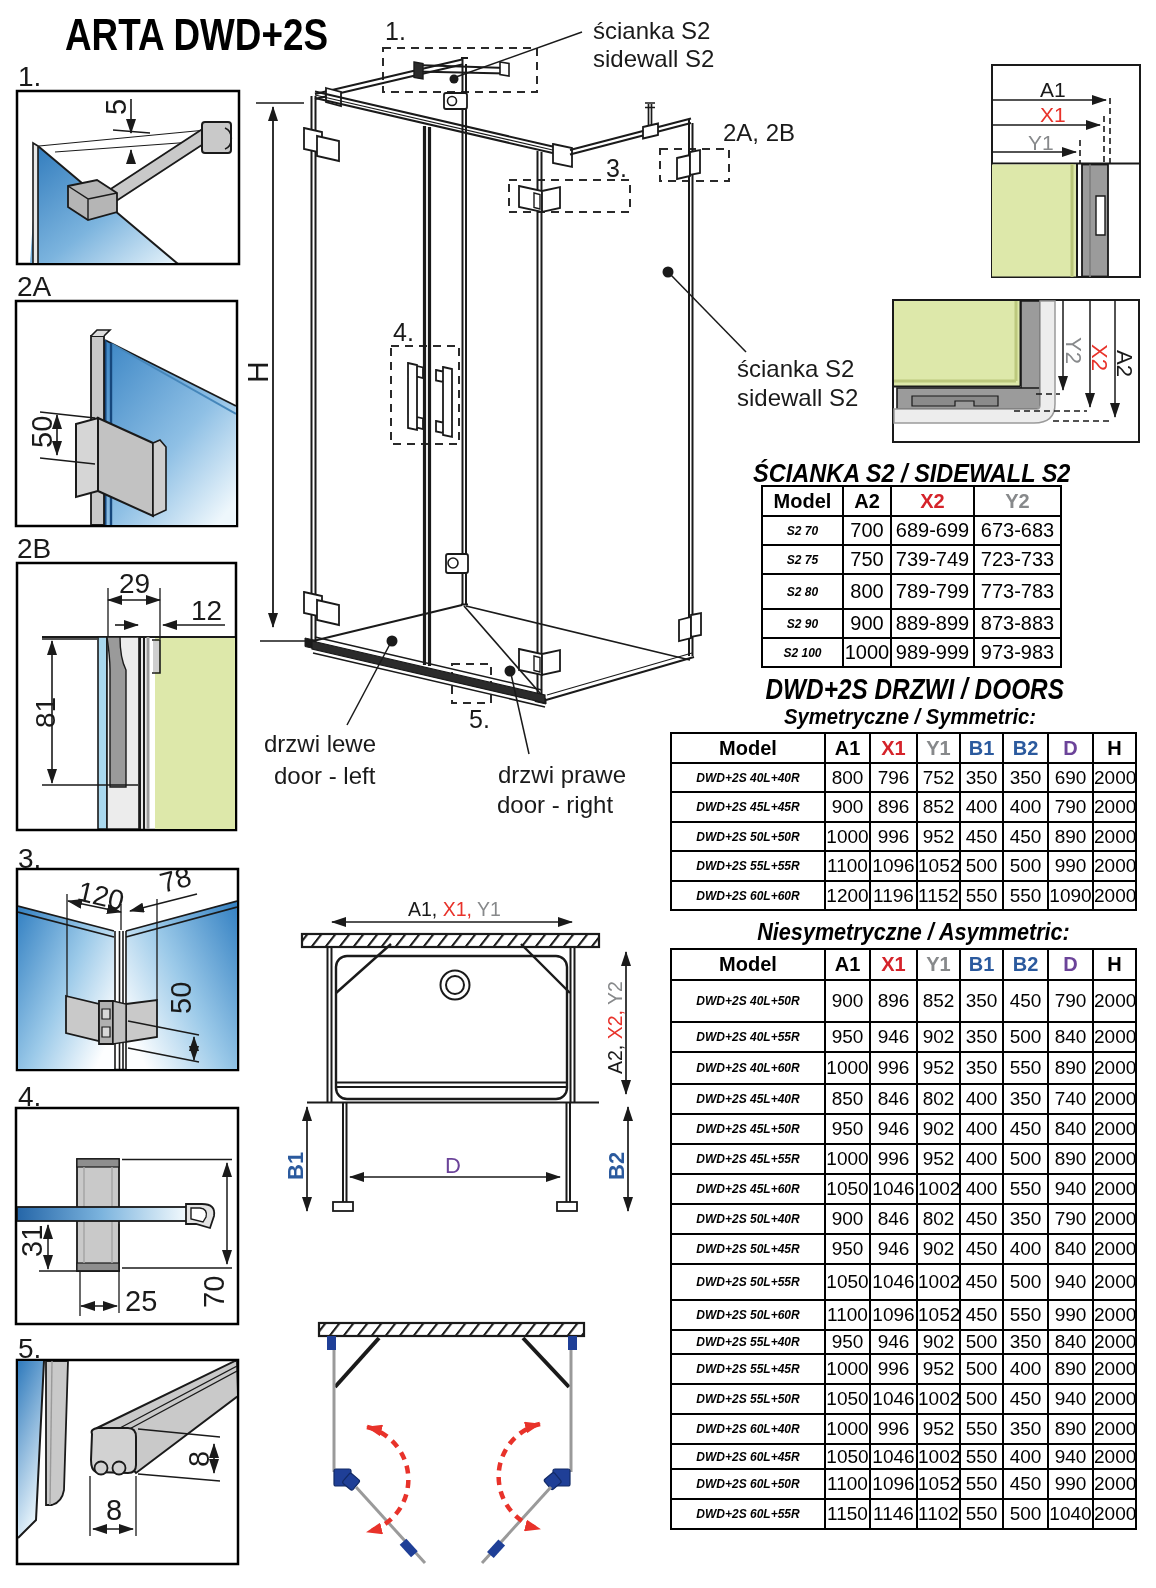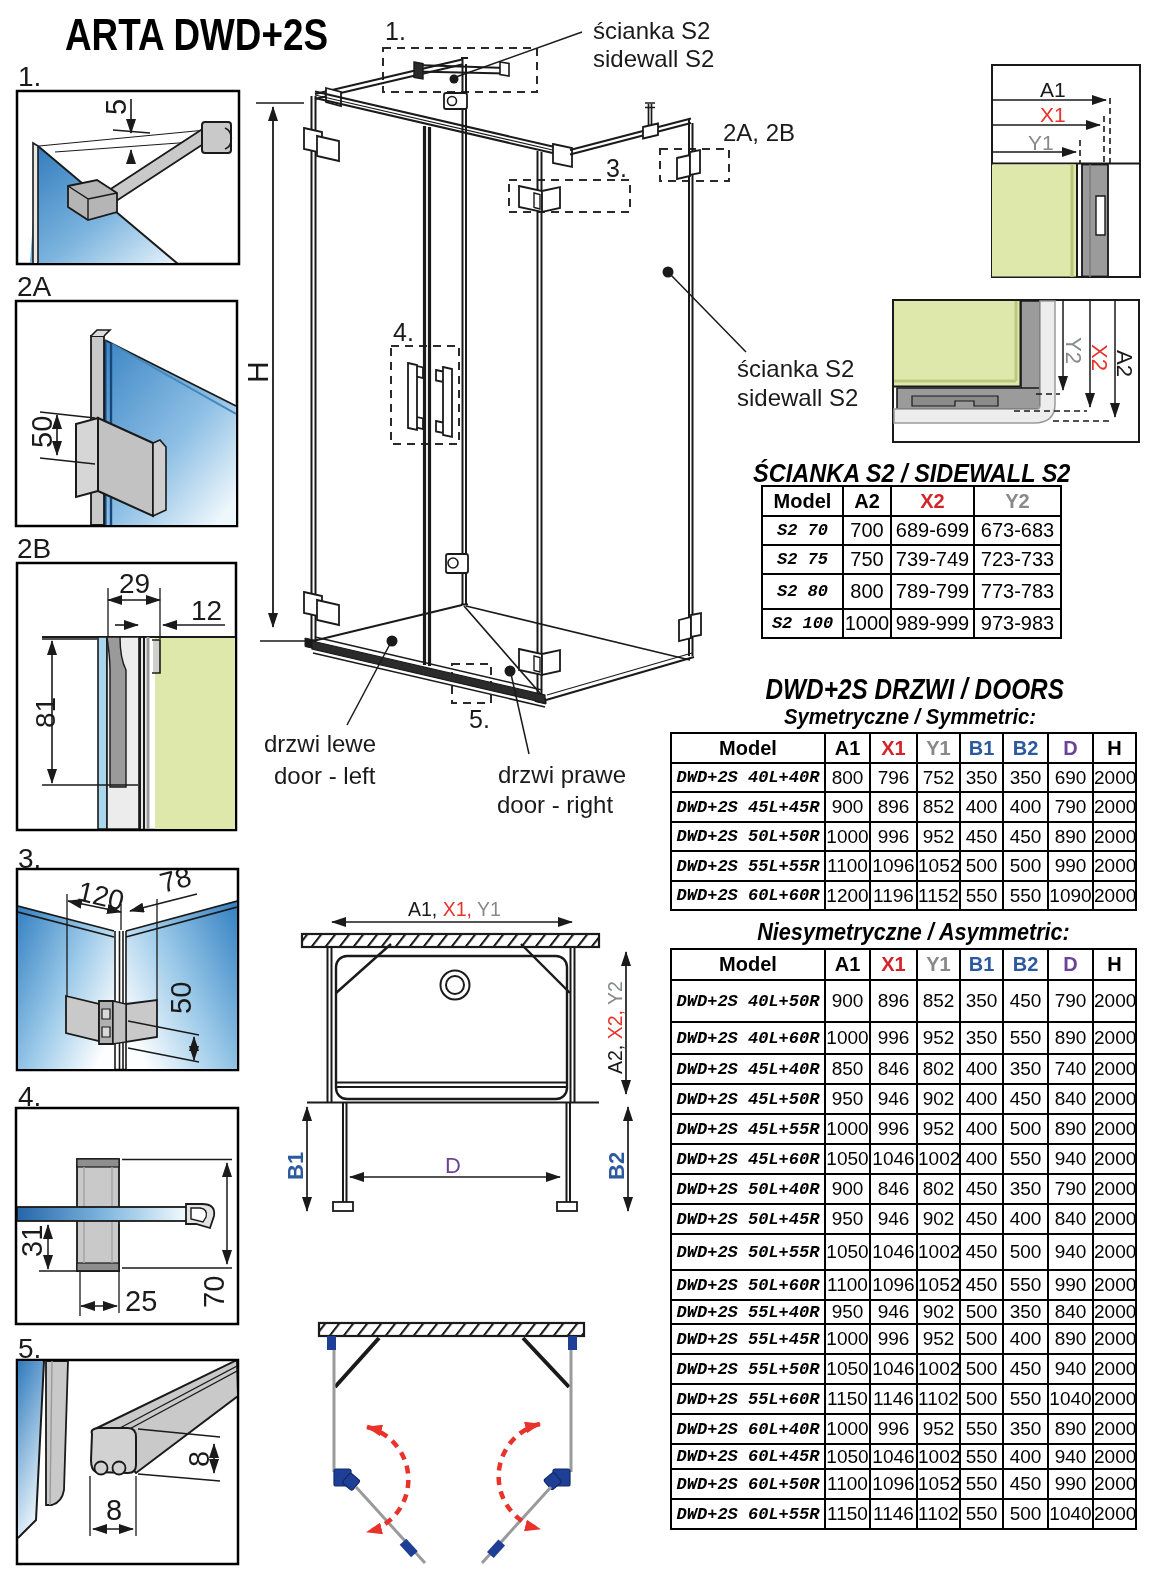--- a/index.html
+++ b/index.html
@@ -2,21 +2,21 @@
 <html><head>
 <meta charset="utf-8">
 <style>
   html,body{margin:0;padding:0;background:#fff;}
   #page{position:relative;width:1156px;height:1588px;background:#fff;overflow:hidden;
         font-family:"Liberation Sans", sans-serif;}
   svg{position:absolute;left:0;top:0;}
   .tbl{position:absolute;border-collapse:collapse;table-layout:fixed;
        font-family:"Liberation Sans", sans-serif;color:#000;}
   .tbl td{border:2px solid #000;text-align:center;vertical-align:middle;padding:0;overflow:hidden;white-space:nowrap;}
-  .tbl td.m{font-weight:bold;font-style:italic;font-size:17px;font-family:Liberation Mono, monospace;}
+  .tbl td.m{font-weight:bold;font-style:italic;font-size:12px;}
   .hdr{font-weight:bold;}
   .red{color:#d5232a;}
   .gry{color:#87898b;}
   .blu{color:#2b5a9e;}
   .pur{color:#6b4399;}
   .ttl{position:absolute;font-weight:bold;font-style:italic;text-align:center;white-space:nowrap;}
 </style>
 </head>
 <body>
 <div id="page">
@@ -592,20 +592,26 @@
           <td>739-749</td>
           <td>723-733</td>
         </tr>
 <tr style="height:35px">
           <td class="m">S2 80</td>
           <td>800</td>
           <td>789-799</td>
           <td>773-783</td>
         </tr>
 <tr style="height:29px">
+          <td class="m">S2 90</td>
+          <td>900</td>
+          <td>889-899</td>
+          <td>873-883</td>
+        </tr>
+<tr style="height:29px">
           <td class="m">S2 100</td>
           <td>1000</td>
           <td>989-999</td>
           <td>973-983</td>
         </tr>
 </tbody>
     </table>
 
 <div class="ttl" style="left:738px;top:673px;width:344px;font-size:29px;transform:scaleX(0.84);">DWD+2S DRZWI / DOORS</div>
 
@@ -713,20 +719,30 @@
 <tr style="height:42px">
           <td class="m">DWD+2S 40L+50R</td>
           <td>900</td>
           <td>896</td>
           <td>852</td>
           <td>350</td>
           <td>450</td>
           <td>790</td>
           <td>2000</td>
         </tr>
+<tr style="height:30px">
+          <td class="m">DWD+2S 40L+55R</td>
+          <td>950</td>
+          <td>946</td>
+          <td>902</td>
+          <td>350</td>
+          <td>500</td>
+          <td>840</td>
+          <td>2000</td>
+        </tr>
 <tr style="height:32px">
           <td class="m">DWD+2S 40L+60R</td>
           <td>1000</td>
           <td>996</td>
           <td>952</td>
           <td>350</td>
           <td>550</td>
           <td>890</td>
           <td>2000</td>
         </tr>
@@ -834,30 +850,20 @@
           <td class="m">DWD+2S 55L+50R</td>
           <td>1050</td>
           <td>1046</td>
           <td>1002</td>
           <td>500</td>
           <td>450</td>
           <td>940</td>
           <td>2000</td>
         </tr>
 <tr style="height:30px">
-          <td class="m">DWD+2S 55L+60R</td>
-          <td>1150</td>
-          <td>1146</td>
-          <td>1102</td>
-          <td>500</td>
-          <td>550</td>
-          <td>1040</td>
-          <td>2000</td>
-        </tr>
-<tr style="height:30px">
           <td class="m">DWD+2S 60L+40R</td>
           <td>1000</td>
           <td>996</td>
           <td>952</td>
           <td>550</td>
           <td>350</td>
           <td>890</td>
           <td>2000</td>
         </tr>
 <tr style="height:25px">

